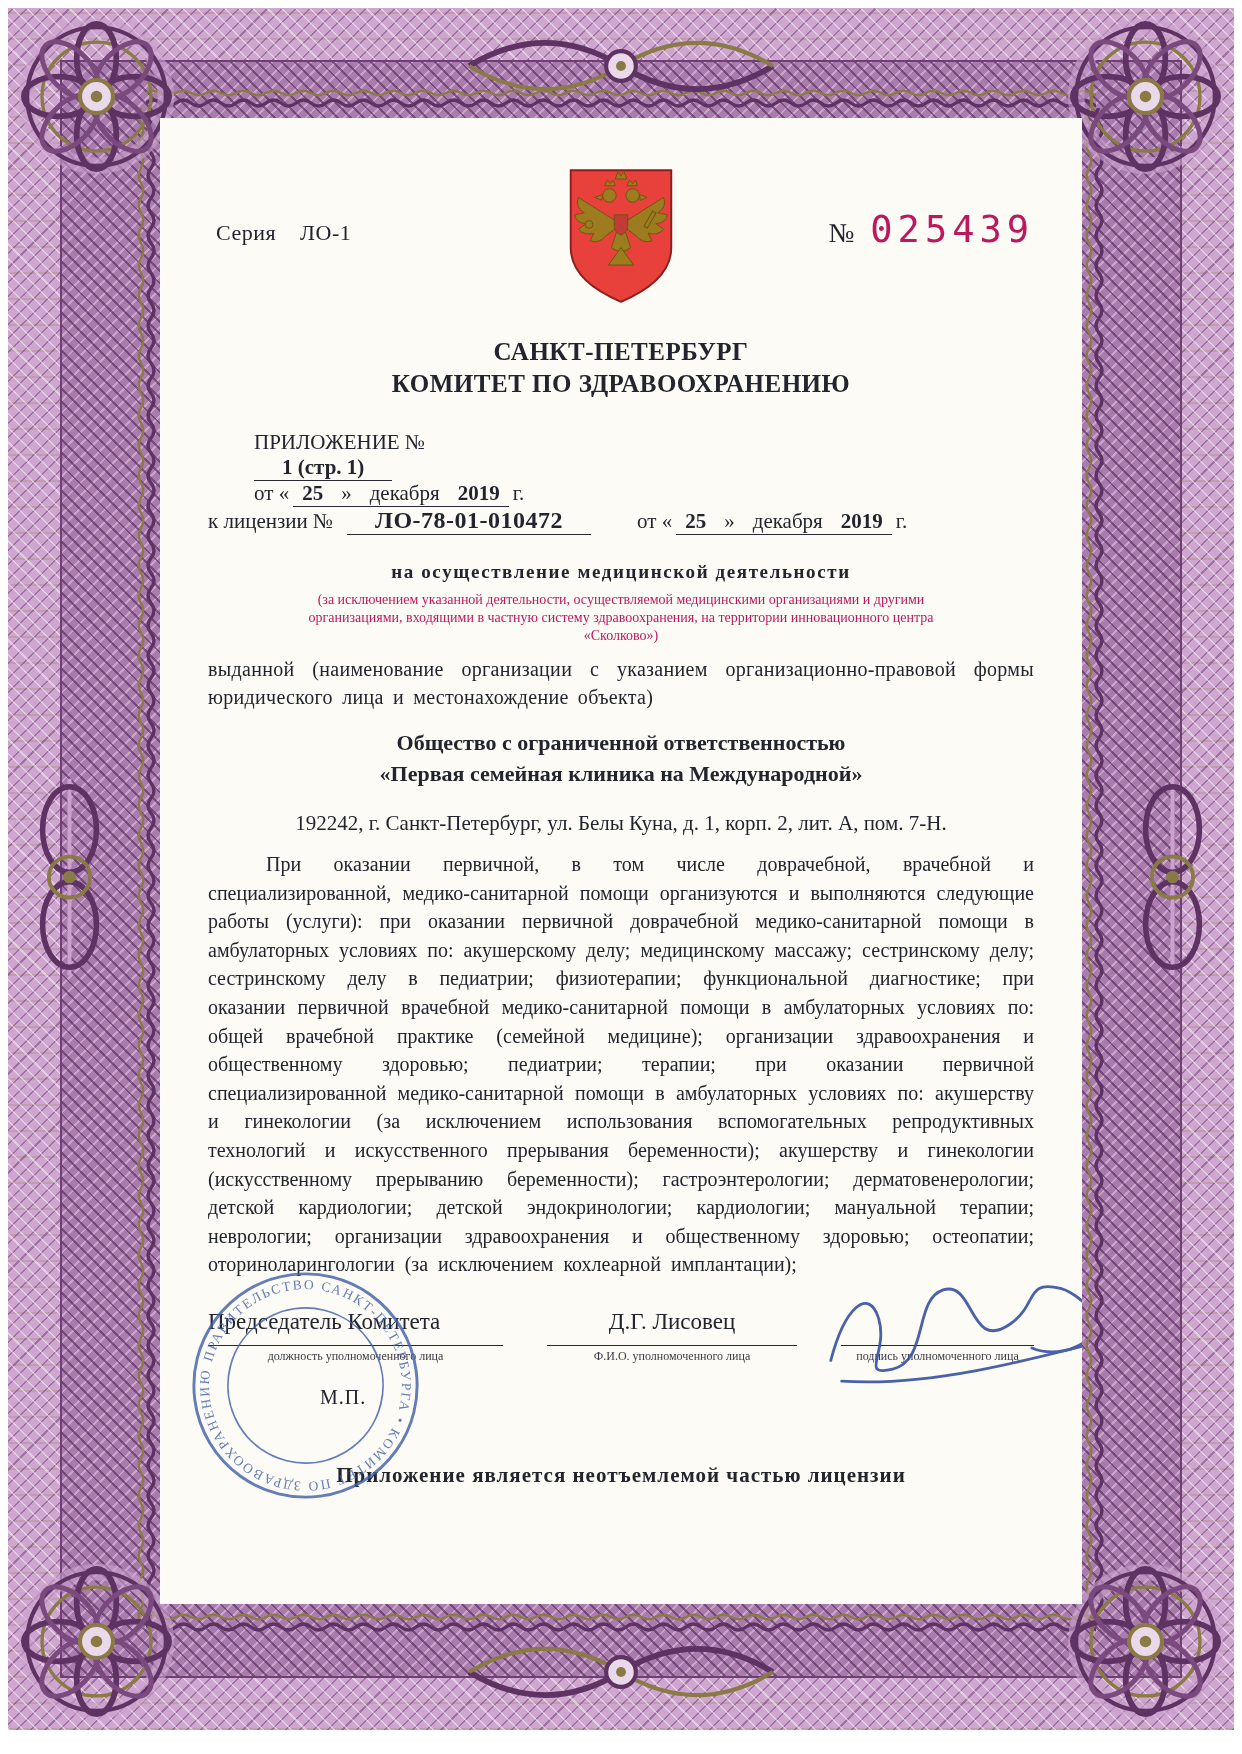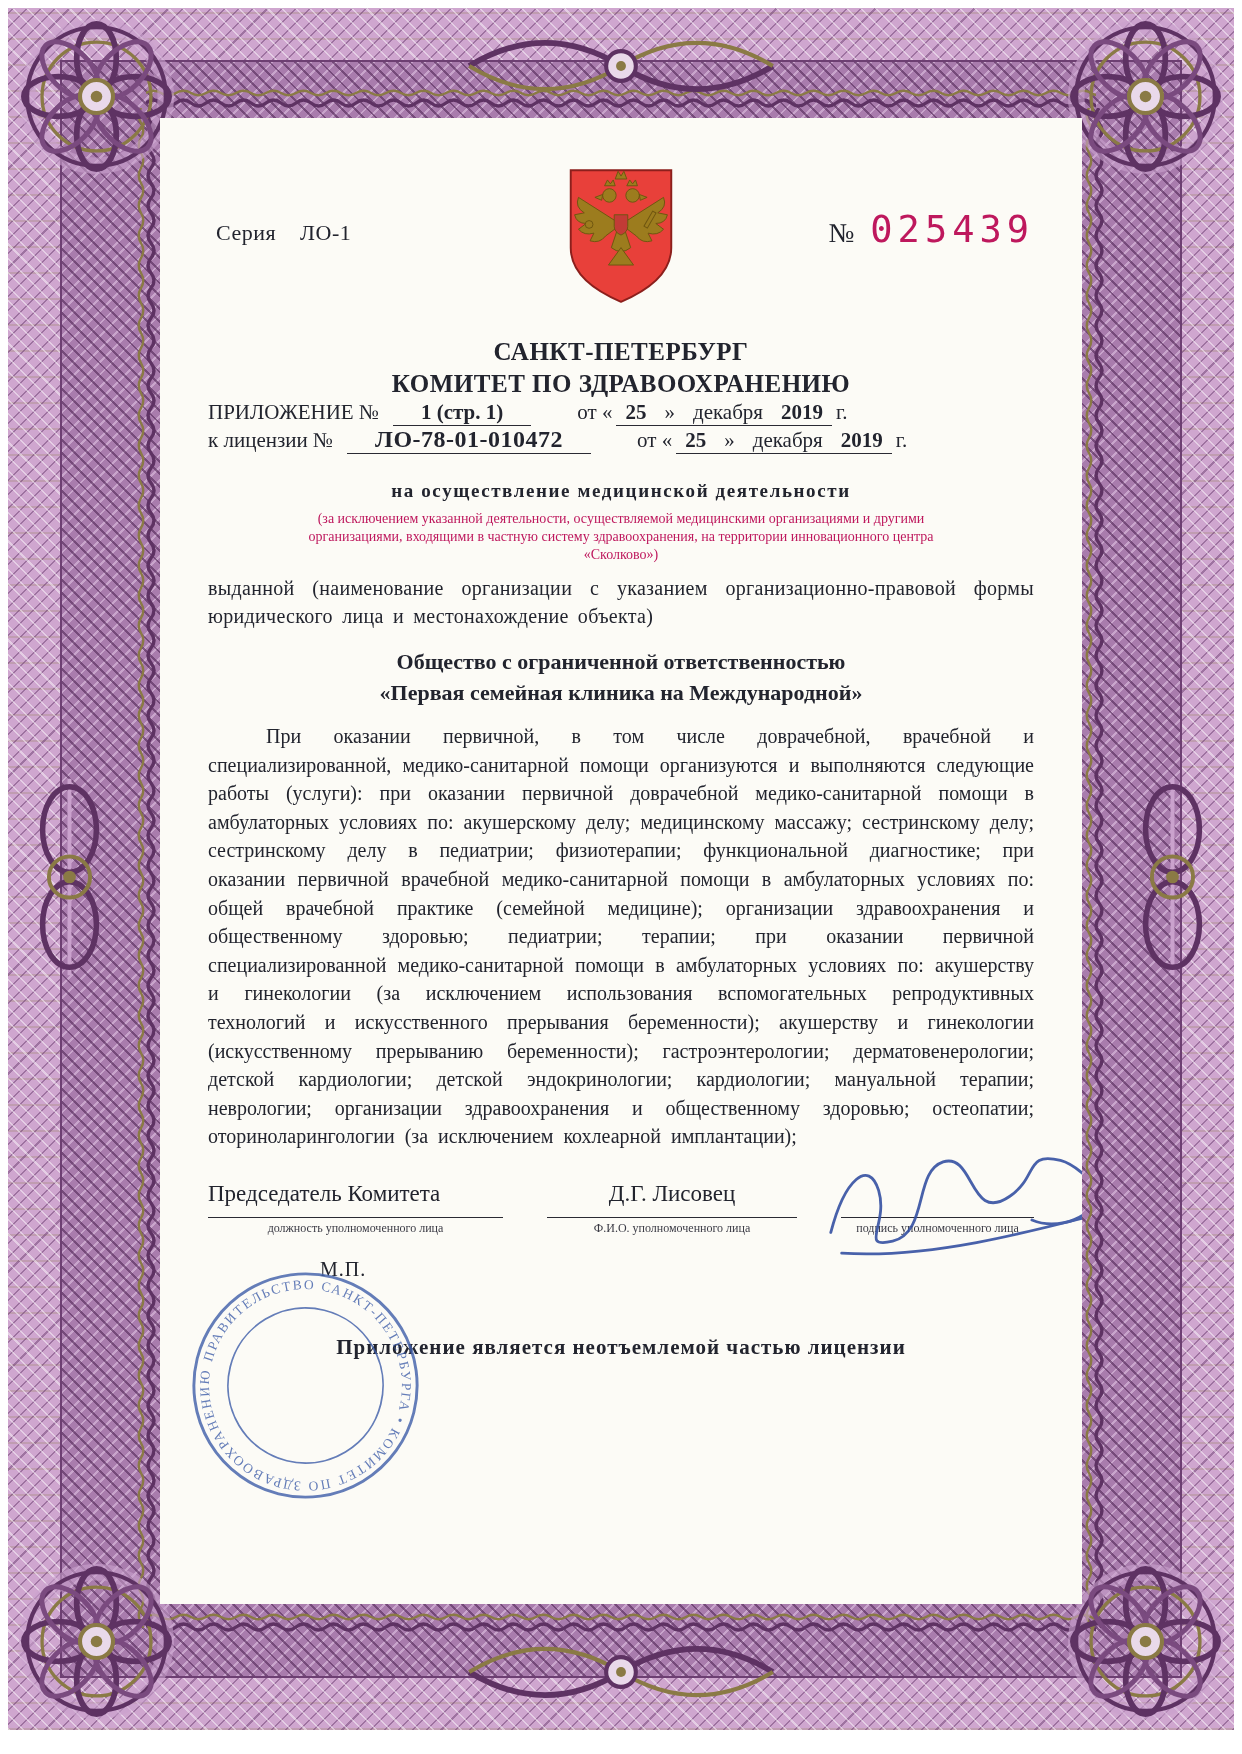--- a/index.html
+++ b/index.html
@@ -41,21 +41,21 @@
   .series-val{margin-left:24px;}
   .number{position:absolute;right:0;top:50px;display:flex;align-items:baseline;}
   .nsign{font-size:27px;margin-right:16px;}
   .nval{font-family:"DejaVu Sans Mono",monospace;font-size:37px;letter-spacing:5px;color:#be185d;}
   .arms{position:absolute;left:50%;transform:translateX(-50%);top:4px;width:116px;height:150px;}
 
   .title{text-align:center;font-weight:bold;font-size:25px;letter-spacing:.5px;line-height:32px;}
   .title.first{margin-top:10px;}
 
   .row{display:flex;align-items:baseline;font-size:21px;margin-top:0;}
-  .row.r1{}
+  .row.r1{margin-top:30px;flex-direction:column;}
   .rlabel{white-space:nowrap;}
   .val-u{border-bottom:1.6px solid #2a2a33;padding:0 28px;margin-left:14px;font-weight:bold;text-align:center;white-space:nowrap;}
   .val-big{font-size:24px;letter-spacing:.5px;}
   .dg{display:inline-flex;align-items:baseline;margin-left:46px;white-space:nowrap;}
   .du{border-bottom:1.6px solid #2a2a33;display:inline-flex;align-items:baseline;margin:0 4px;}
   .du span{padding:0 9px;}
   .du .dd{font-weight:bold;}
   .du .dy{font-weight:bold;}
 
   .subject{margin-top:26px;text-align:center;font-weight:bold;font-size:19px;letter-spacing:1.6px;}
@@ -231,20 +231,21 @@
       </span>
     </div>
 
     <div class="subject">на осуществление медицинской деятельности</div>
     <div class="disclaimer">(за исключением указанной деятельности, осуществляемой медицинскими организациями и другими организациями, входящими в частную систему здравоохранения, на территории инновационного центра «Сколково»)</div>
     <div class="issued">выданной (наименование организации с указанием организационно-правовой формы юридического лица и местонахождение объекта)</div>
 
     <div class="org">Общество с ограниченной ответственностью</div>
     <div class="org">«Первая семейная клиника на Международной»</div>
 
+    <div class="address">192242, г. Санкт-Петербург, ул. Белы Куна, д. 1, корп. 2, лит. А, пом. 7-Н.</div>
 
     <div class="bodytext">При оказании первичной, в том числе доврачебной, врачебной и специализированной, медико-санитарной помощи организуются и выполняются следующие работы (услуги): при оказании первичной доврачебной медико-санитарной помощи в амбулаторных условиях по: акушерскому делу; медицинскому массажу; сестринскому делу; сестринскому делу в педиатрии; физиотерапии; функциональной диагностике; при оказании первичной врачебной медико-санитарной помощи в амбулаторных условиях по: общей врачебной практике (семейной медицине); организации здравоохранения и общественному здоровью; педиатрии; терапии; при оказании первичной специализированной медико-санитарной помощи в амбулаторных условиях по: акушерству и гинекологии (за исключением использования вспомогательных репродуктивных технологий и искусственного прерывания беременности); акушерству и гинекологии (искусственному прерыванию беременности); гастроэнтерологии; дерматовенерологии; детской кардиологии; детской эндокринологии; кардиологии; мануальной терапии; неврологии; организации здравоохранения и общественному здоровью; остеопатии; оториноларингологии (за исключением кохлеарной имплантации);</div>
 
     <div class="sigrow">
       <div class="sigcol col1">
         <div class="sigval">Председатель Комитета</div>
         <div class="sigline"></div>
         <div class="sigcap">должность уполномоченного лица</div>
       </div>
       <div class="sigcol col2">

